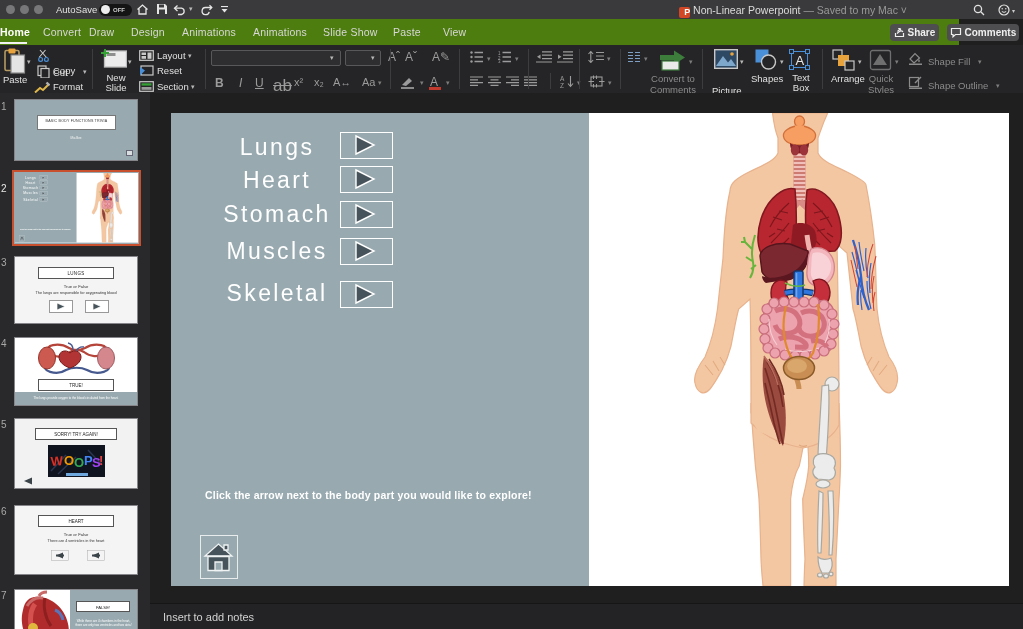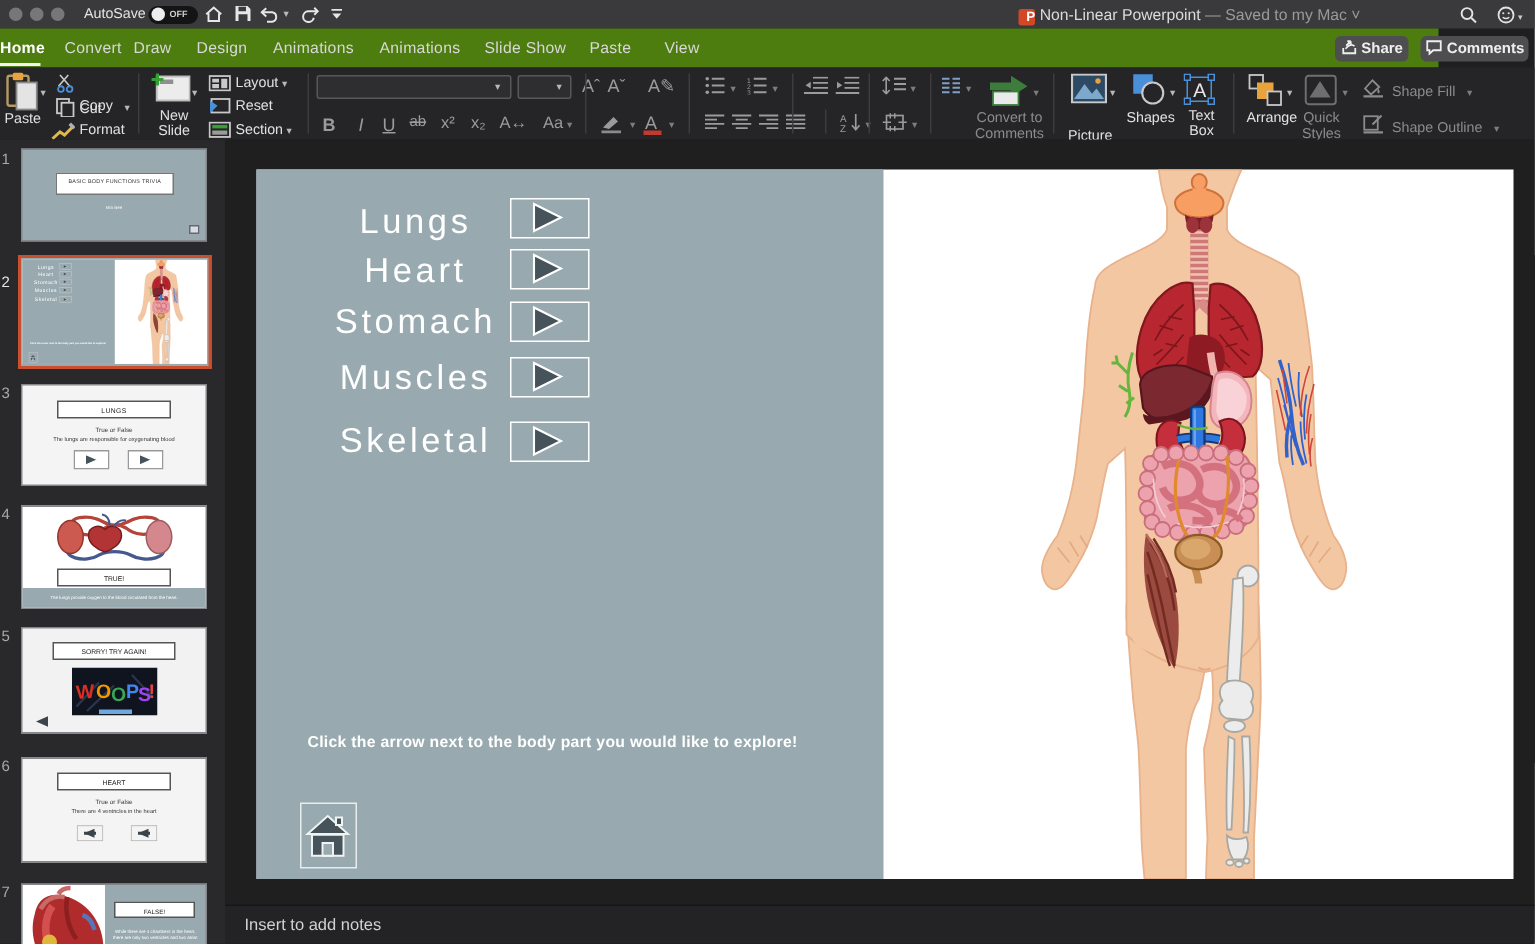--- a/index.html
+++ b/index.html
@@ -179,21 +179,21 @@
   <div class="abs" style="left:211px; top:5px; width:130px; height:16px; background:#2e2e30; border:1px solid #58585a; border-radius:2px;"></div>
   <span class="chev" style="left:330px; top:9px">▾</span>
   <div class="abs" style="left:345px; top:5px; width:36px; height:16px; background:#2e2e30; border:1px solid #58585a; border-radius:2px;"></div>
   <span class="chev" style="left:371px; top:9px">▾</span>
   <span class="gico" style="left:388px; top:5px; font-size:12px;">Aˆ</span>
   <span class="gico" style="left:405px; top:5px; font-size:12px;">Aˇ</span>
   <span class="gico" style="left:432px; top:5px; font-size:12px;">A✎</span>
   <span class="gico" style="left:215px; top:31px; font-size:12px; font-weight:bold;">B</span>
   <span class="gico" style="left:239px; top:31px; font-size:12px; font-style:italic;">I</span>
   <span class="gico" style="left:255px; top:31px; font-size:12px; text-decoration:underline;">U</span>
-  <span class="gico" style="left:273px; top:31px; font-size:10px; text-decoration:line-through;">ab</span>
+  <span class="gico" style="left:273px; top:31px; font-size:17px; text-decoration:line-through;">ab</span>
   <span class="gico" style="left:294px; top:31px; font-size:11px;">x²</span>
   <span class="gico" style="left:314px; top:31px; font-size:11px;">x₂</span>
   <span class="gico" style="left:333px; top:31px; font-size:11px;">A↔</span>
   <span class="gico" style="left:362px; top:31px; font-size:11px;">Aa</span>
   <span class="chevg" style="left:378px; top:34px">▾</span>
   <div class="rsep" style="left:390px"></div>
   <svg class="abs" style="left:400px; top:32px" width="18" height="12" viewBox="0 0 18 12">
       <path d="M2 8 L9 1 L12 4 L6 9 Z" fill="#9b9b9b"></path>
       <rect x="1" y="10" width="13" height="2" fill="#8b8b8b"></rect>
     </svg>

